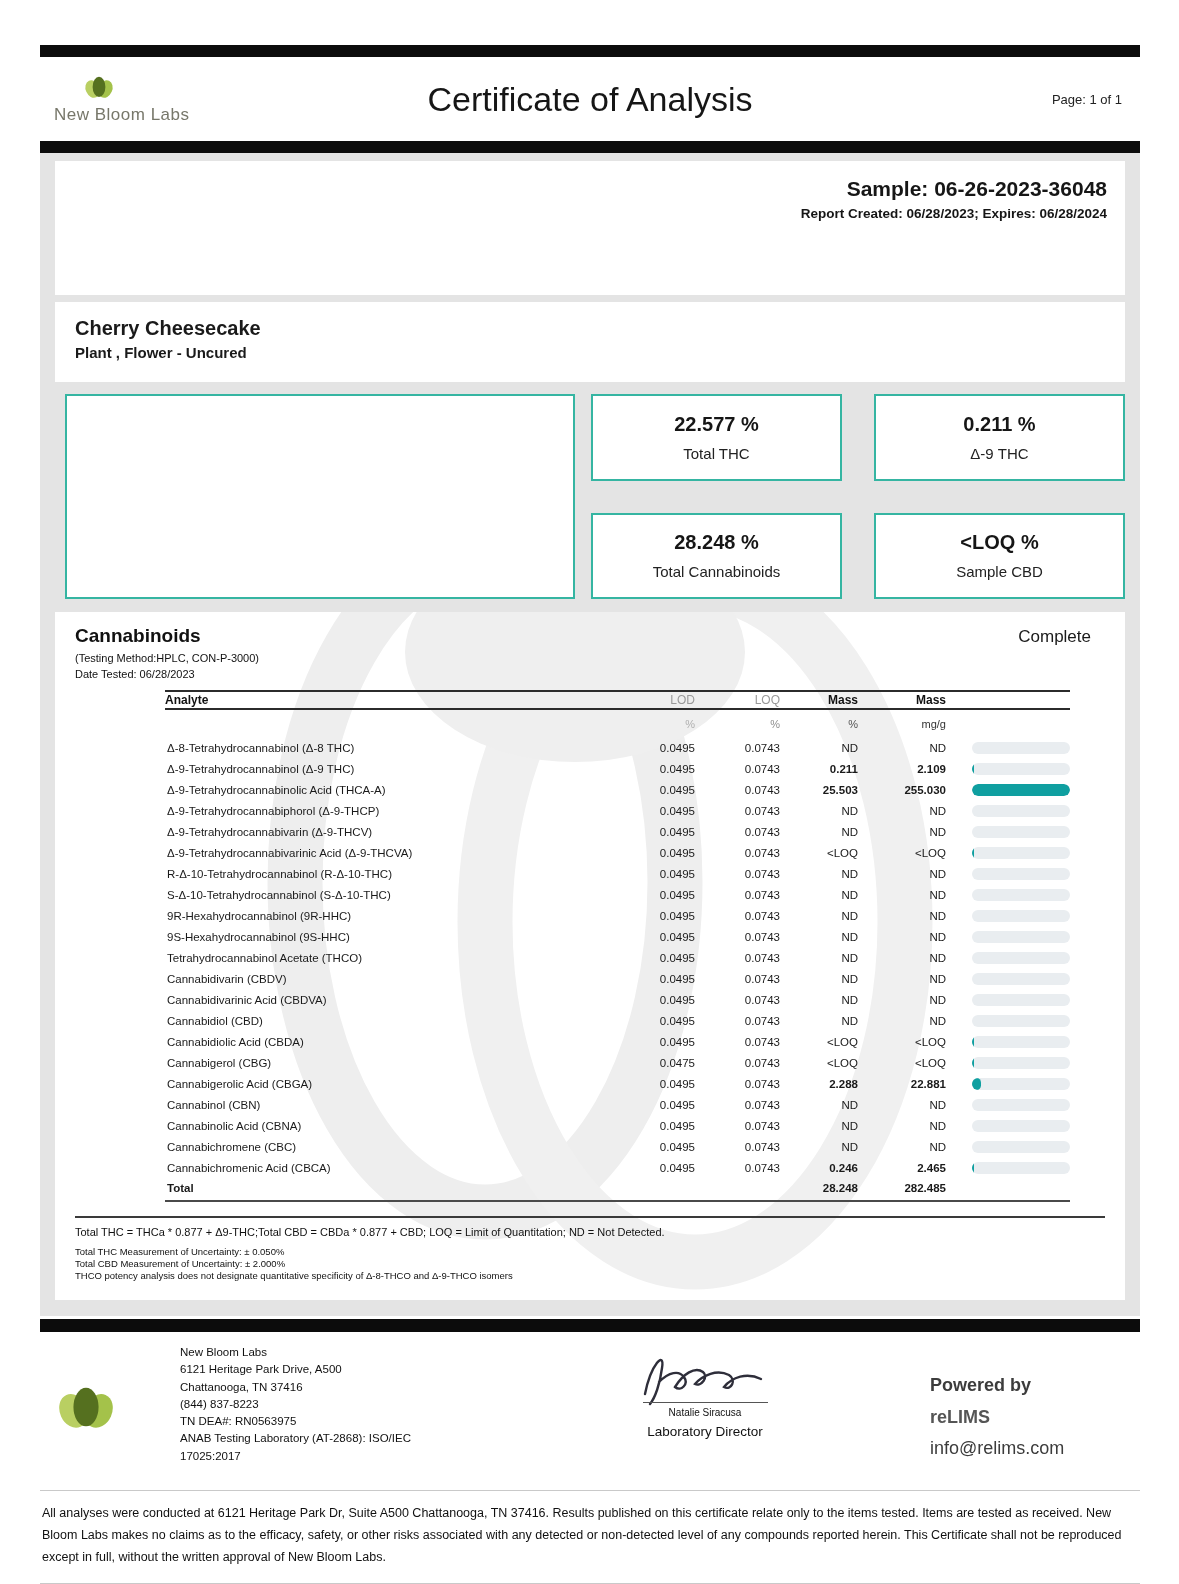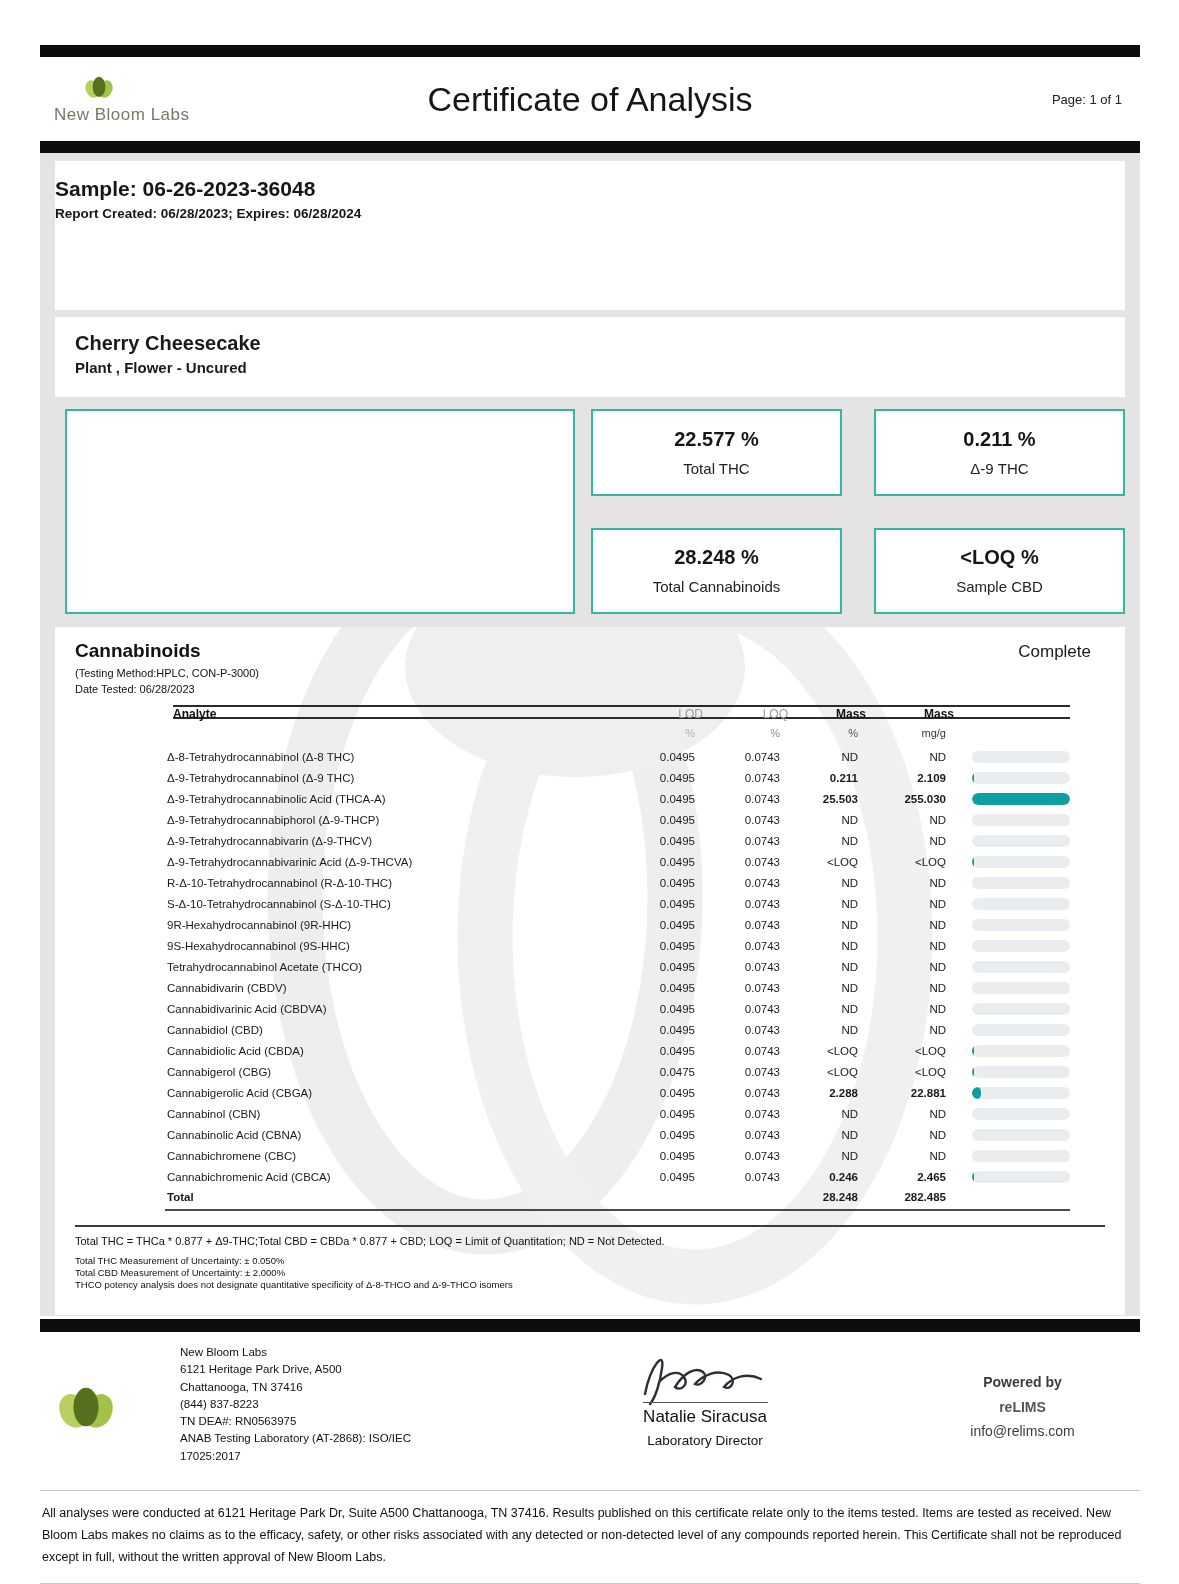--- a/index.html
+++ b/index.html
@@ -13,21 +13,21 @@
   .header { height:84px; display:flex; align-items:center; position:relative; background:#fff; }
   .logo-block { width:200px; display:flex; flex-direction:column; align-items:flex-start; padding-left:14px; }
   .logo-block svg { margin-left:28px; }
   .logo-text { font-size:17px; color:#77776a; letter-spacing:.5px; margin-top:2px; }
   .doc-title { position:absolute; left:0; right:0; text-align:center; font-size:34px; font-weight:400; color:#161616; }
   .page-num { margin-left:auto; font-size:13px; color:#222; padding-right:18px; }
 
   
   .graybody { background:#e4e4e4; height:1163px; padding:8px 15px 0 15px; }
   .panel { background:#fff; }
-  .panel.sample { height:149px; margin-bottom:7px; padding:16px 18px 8px 0; text-align:left; }
+  .panel.sample { height:134px; margin-bottom:7px; padding:16px 18px 8px 0; text-align:right; }
   .sample-id { font-size:21px; font-weight:600; color:#161616; }
   .sample-line { font-size:13.5px; font-weight:600; color:#161616; margin-top:5px; }
   .panel.product { height:80px; margin-bottom:12px; padding:15px 0 0 20px; }
   .product-name { font-size:20px; font-weight:600; }
   .product-type { font-size:15px; font-weight:600; margin-top:4px; }
 
   
   .summary { display:flex; gap:16px; height:205px; margin-bottom:13px; }
   .bigbox { width:510px; margin-left:10px; border:2px solid #35b5a2; background:#fff; }
   .stats { flex:1; display:grid; grid-template-columns:1fr 1fr; grid-template-rows:1fr 1fr; gap:32px; margin-right:0px; }
@@ -39,22 +39,22 @@
   .panel.cannabinoids { position:relative; height:688px; padding:13px 20px 0 20px; overflow:hidden; }
   .watermark { position:absolute; left:0; top:0; z-index:0; pointer-events:none; }
   .cann-content { position:relative; z-index:1; }
   .sec-head { display:flex; align-items:baseline; }
   .sec-title { font-size:19px; font-weight:700; color:#111; }
   .sec-status { margin-left:auto; font-size:17px; color:#1a1a1a; padding-right:14px; }
   .sec-meta { font-size:11px; color:#111; margin-top:5px; }
   .sec-meta2 { font-size:11px; color:#111; margin-top:4px; }
 
   .tablewrap { margin:10px 0 0 90px; width:905px; }
-  .thead { display:grid; grid-template-columns:440px 90px 85px 78px 88px 1fr; align-items:center; height:14px;
-           border-top:2px solid #2b2b2b; border-bottom:2px solid #2b2b2b; font-size:12px;margin-left:8px; }
+  .thead { display:grid; grid-template-columns:440px 90px 85px 78px 88px 1fr; align-items:center; height:20px;
+           border-top:2px solid #2b2b2b; border-bottom:2px solid #2b2b2b; font-size:12px; }
   .thead .h-analyte { font-weight:700; color:#111; }
   .thead .h-lod, .thead .h-loq { color:#9a9a9a; text-align:right; }
   .thead .h-mass { font-weight:700; color:#111; text-align:right; }
   .units { display:grid; grid-template-columns:440px 90px 85px 78px 88px 1fr; align-items:center; height:27px; font-size:11px; }
   .units .u-lod { color:#b0b0b0; text-align:right; }
   .units .u-loq { color:#8f8f8f; text-align:right; }
   .units .u-mp { color:#555; text-align:right; }
   .units .u-mm { color:#333; text-align:right; }
 
   .trow { display:grid; grid-template-columns:440px 90px 85px 78px 88px 1fr; align-items:center; height:21px; font-size:11.5px; color:#1a1a1a; }
@@ -71,23 +71,23 @@
   .smallnotes { margin-top:8px; }
   .smallnotes div { font-size:9.5px; color:#111; line-height:1.25; }
 
   
   .bar3 { height:13px; background:#0c0c0c; margin-top:3px; }
   .footer { display:flex; height:152px; padding-left:15px; background:#fff; }
   .f-logo { width:125px; display:flex; align-items:center; }
   .f-lab { width:300px; font-size:11.5px; line-height:1.5; padding-top:12px; color:#111; }
   .f-sig { flex:1; display:flex; flex-direction:column; align-items:center; padding-top:14px; }
   .sig-line { width:125px; border-top:1.5px solid #555; margin-top:-6px; }
-  .sig-name { font-size:17px; margin-top:4px; color:#111; }
+  .sig-name { font-size:10px; margin-top:4px; color:#111; }
   .sig-title { font-size:13.5px; margin-top:6px; color:#111; }
-  .f-power { width:210px; text-align:center; padding:38px 25px 0 0; font-size:14px; color:#3c3c3c; line-height:1.75; }
+  .f-power { width:210px; text-align:left; padding:38px 25px 0 0; font-size:18px; color:#3c3c3c; line-height:1.75; }
   .f-power .p1 { font-weight:600; }
   .f-power .p2 { font-weight:600; color:#555; }
 
   
   .disclaimer { margin-top:6px; border-top:1px solid #c9c9c9; border-bottom:1px solid #c9c9c9; padding:12px 2px 14px 2px; }
   .disclaimer p { font-size:12.5px; line-height:1.75; color:#111; }
 </style>
 </head>
 <body>
 

